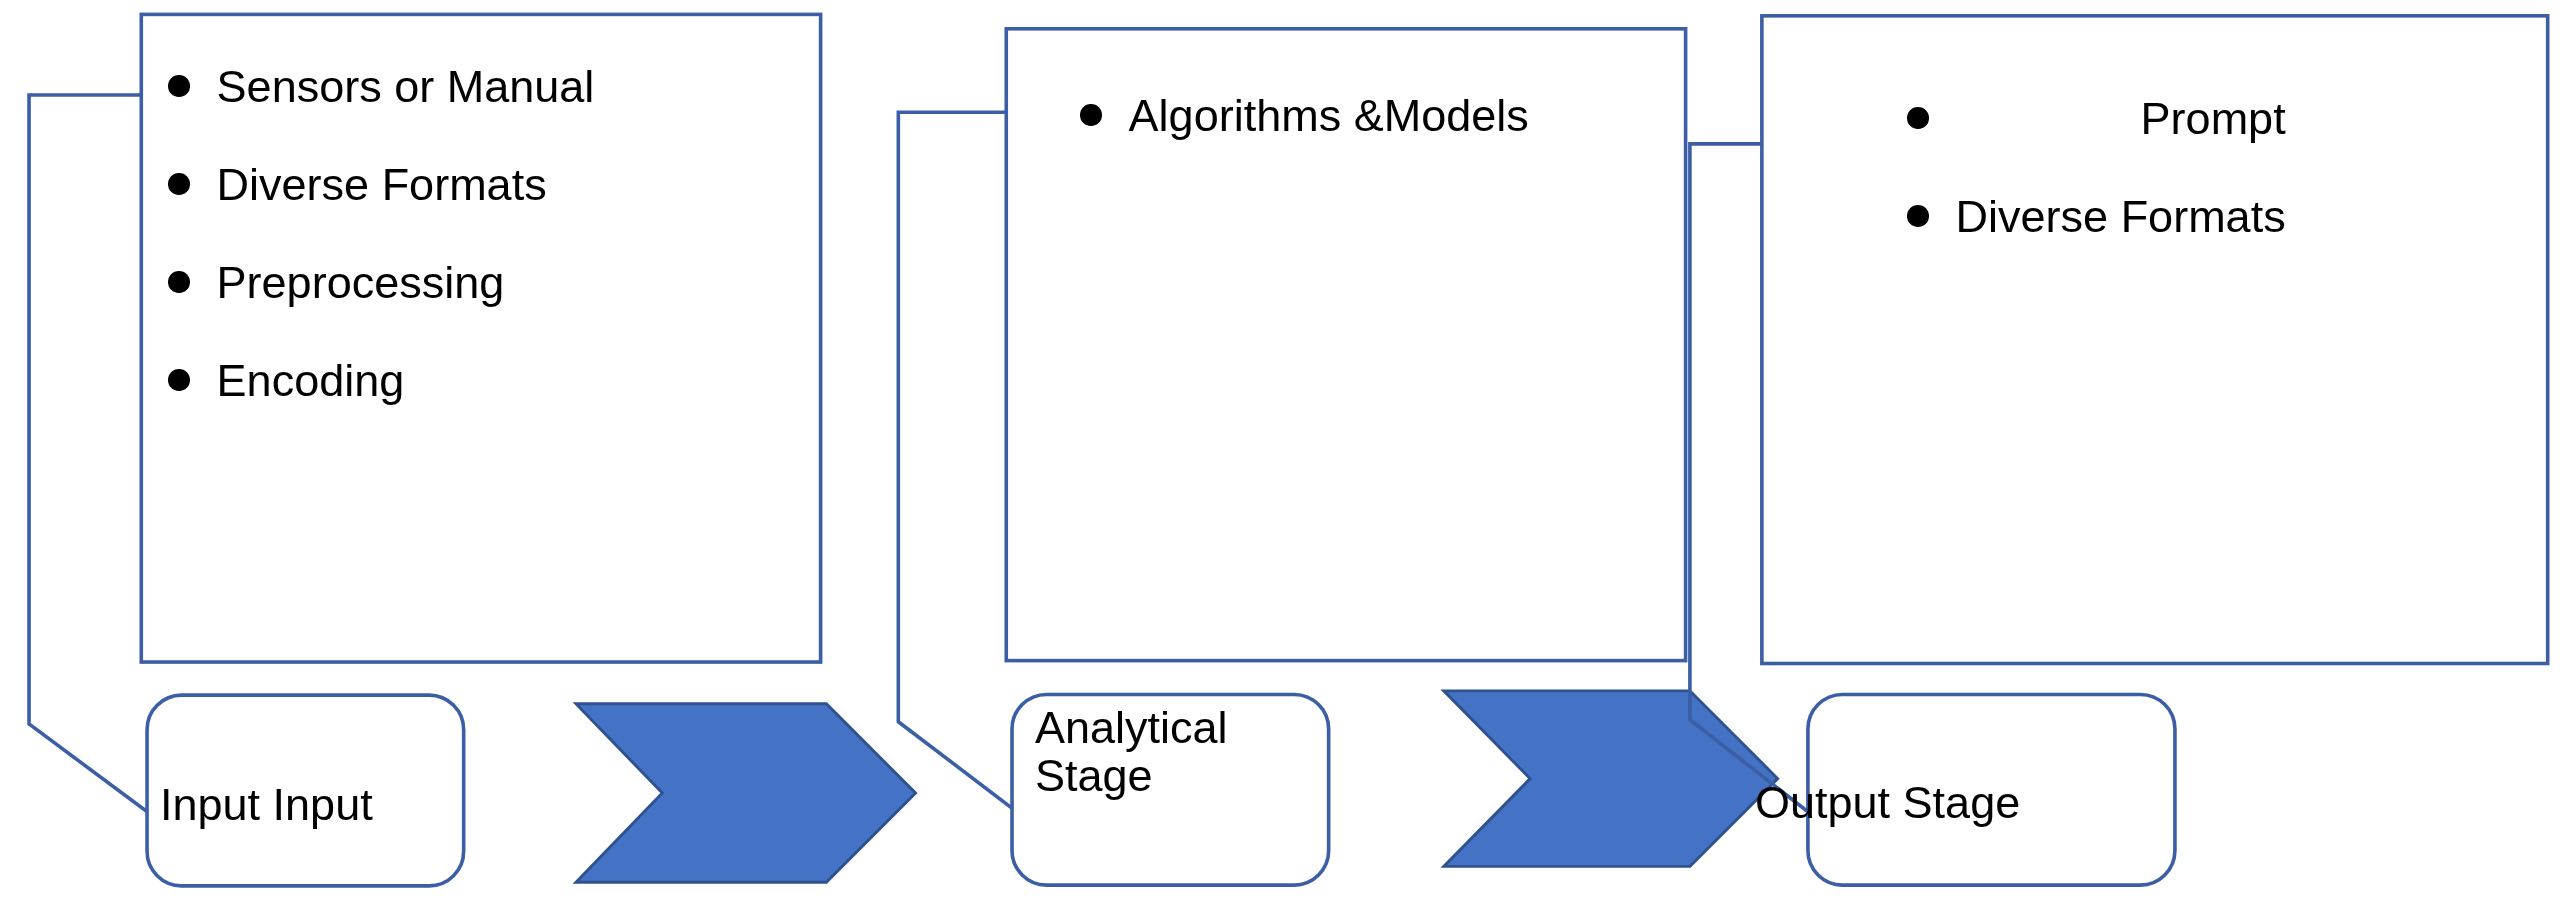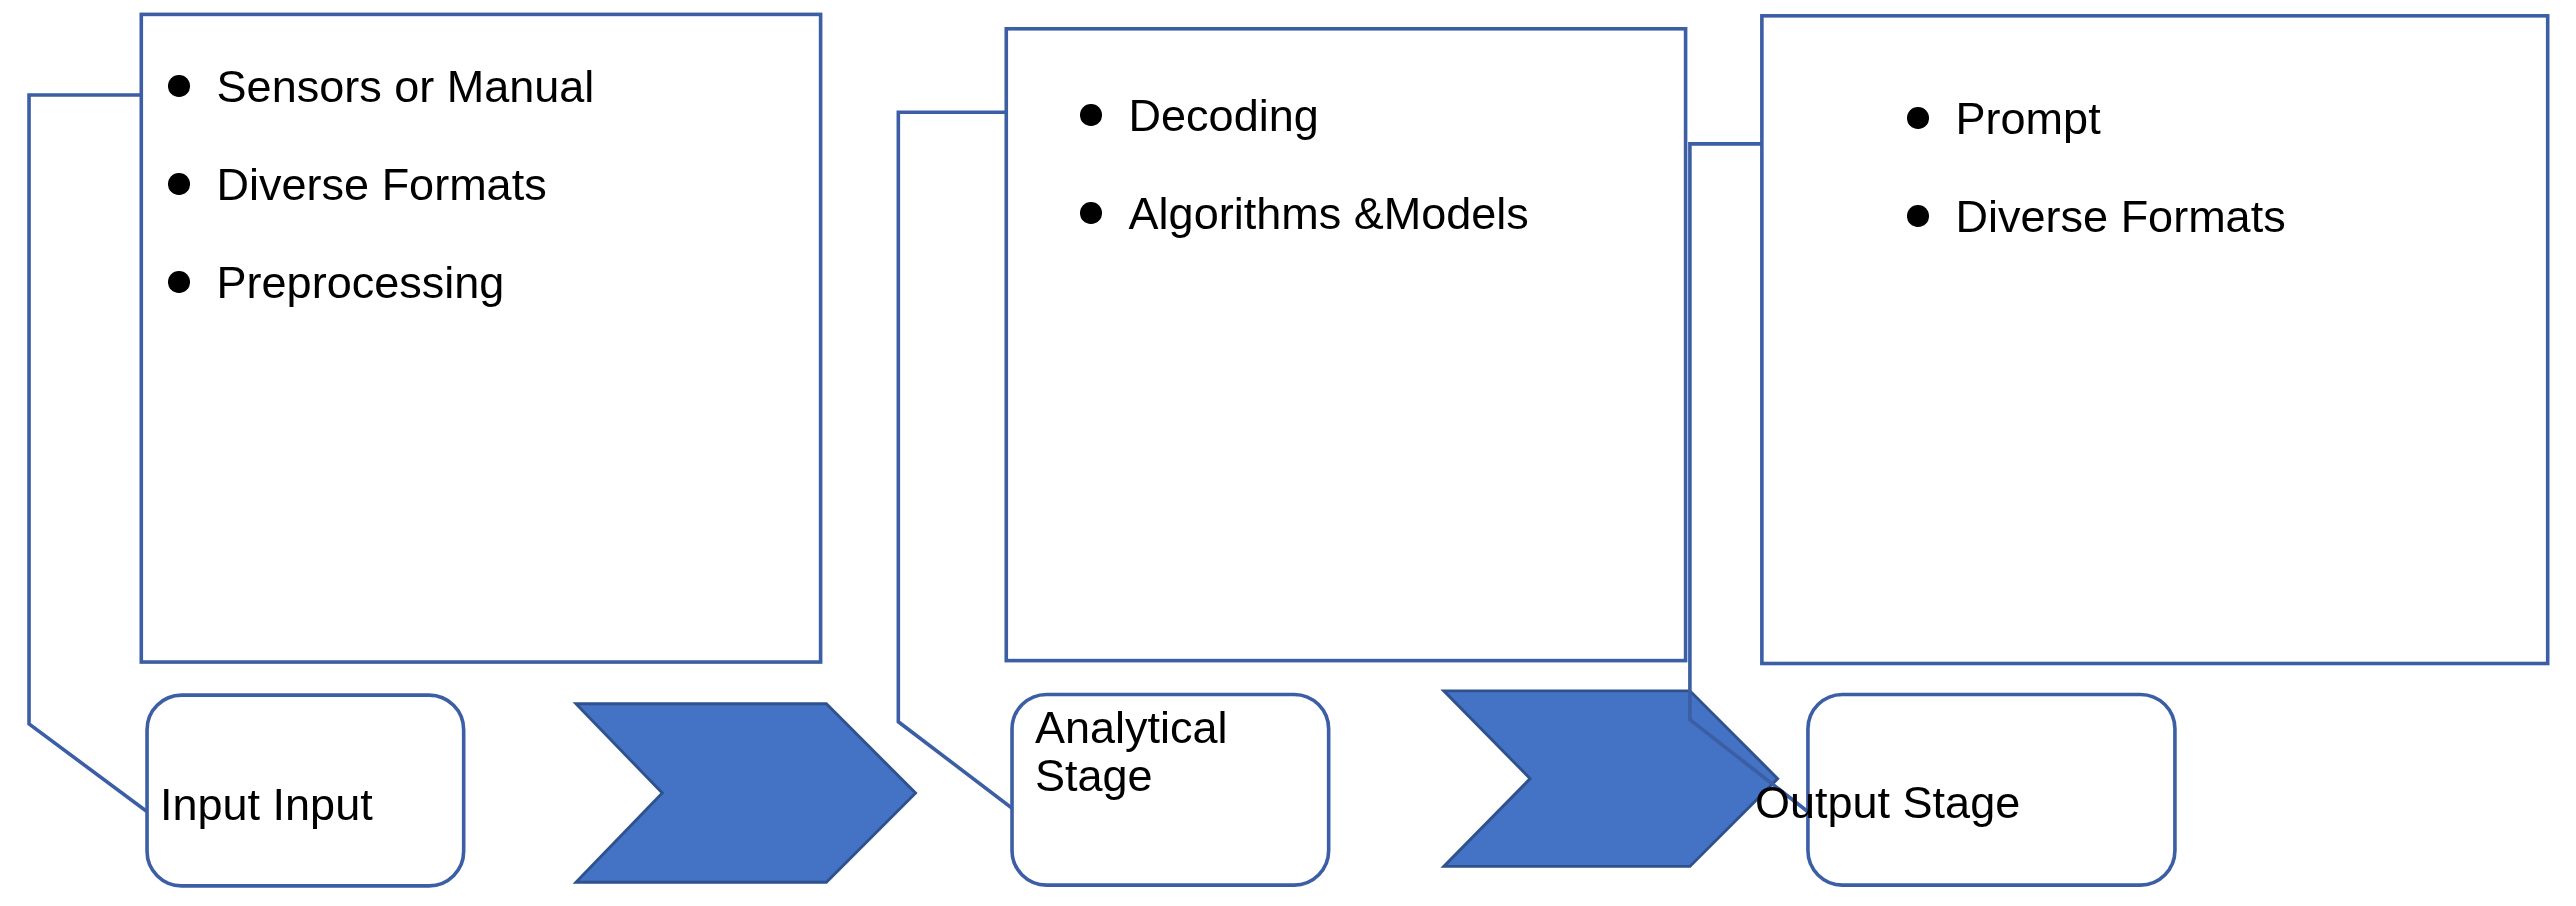--- a/index.html
+++ b/index.html
@@ -79,21 +79,21 @@
   #box1-list .bullet-item { height: 98px; text-align: right; }
   #box1-list .bullet-dot { margin-right: 27px; }
 
   
   #box2-list { left: 1080px; top: 66px; }
   #box2-list .bullet-item { height: 98px; }
   #box2-list .bullet-dot { margin-right: 27px; }
 
   
   #box3-list { left: 1907px; top: 69px; }
-  #box3-list .bullet-item { height: 98px; }
+  #box3-list .bullet-item { height: 98px; justify-content: space-between; }
   #box3-list .bullet-dot { margin-right: 27px; }
 
   .stage-label {
     position: absolute;
     color: #000000;
     font-size: 45px;
     line-height: 1.06;
     white-space: pre-line;
   }
   #stage1-label { left: 160px; top: 781px; }
@@ -134,27 +134,27 @@
       <span class="bullet-text">Sensors or Manual</span>
     </li>
     <li class="bullet-item">
       <span class="bullet-dot"></span>
       <span class="bullet-text">Diverse Formats</span>
     </li>
     <li class="bullet-item">
       <span class="bullet-dot"></span>
       <span class="bullet-text">Preprocessing</span>
     </li>
+    <li class="bullet-item">
+      <span class="bullet-dot"></span>
+      <span class="bullet-text">Encoding</span>
+    </li>
   </ul>
 
   <ul class="bullet-list" id="box2-list">
-    <li class="bullet-item">
-      <span class="bullet-dot"></span>
-      <span class="bullet-text">Decoding</span>
-    </li>
     <li class="bullet-item">
       <span class="bullet-dot"></span>
       <span class="bullet-text">Algorithms &amp;Models</span>
     </li>
   </ul>
 
   <ul class="bullet-list" id="box3-list">
     <li class="bullet-item">
       <span class="bullet-dot"></span>
       <span class="bullet-text">Prompt</span>

